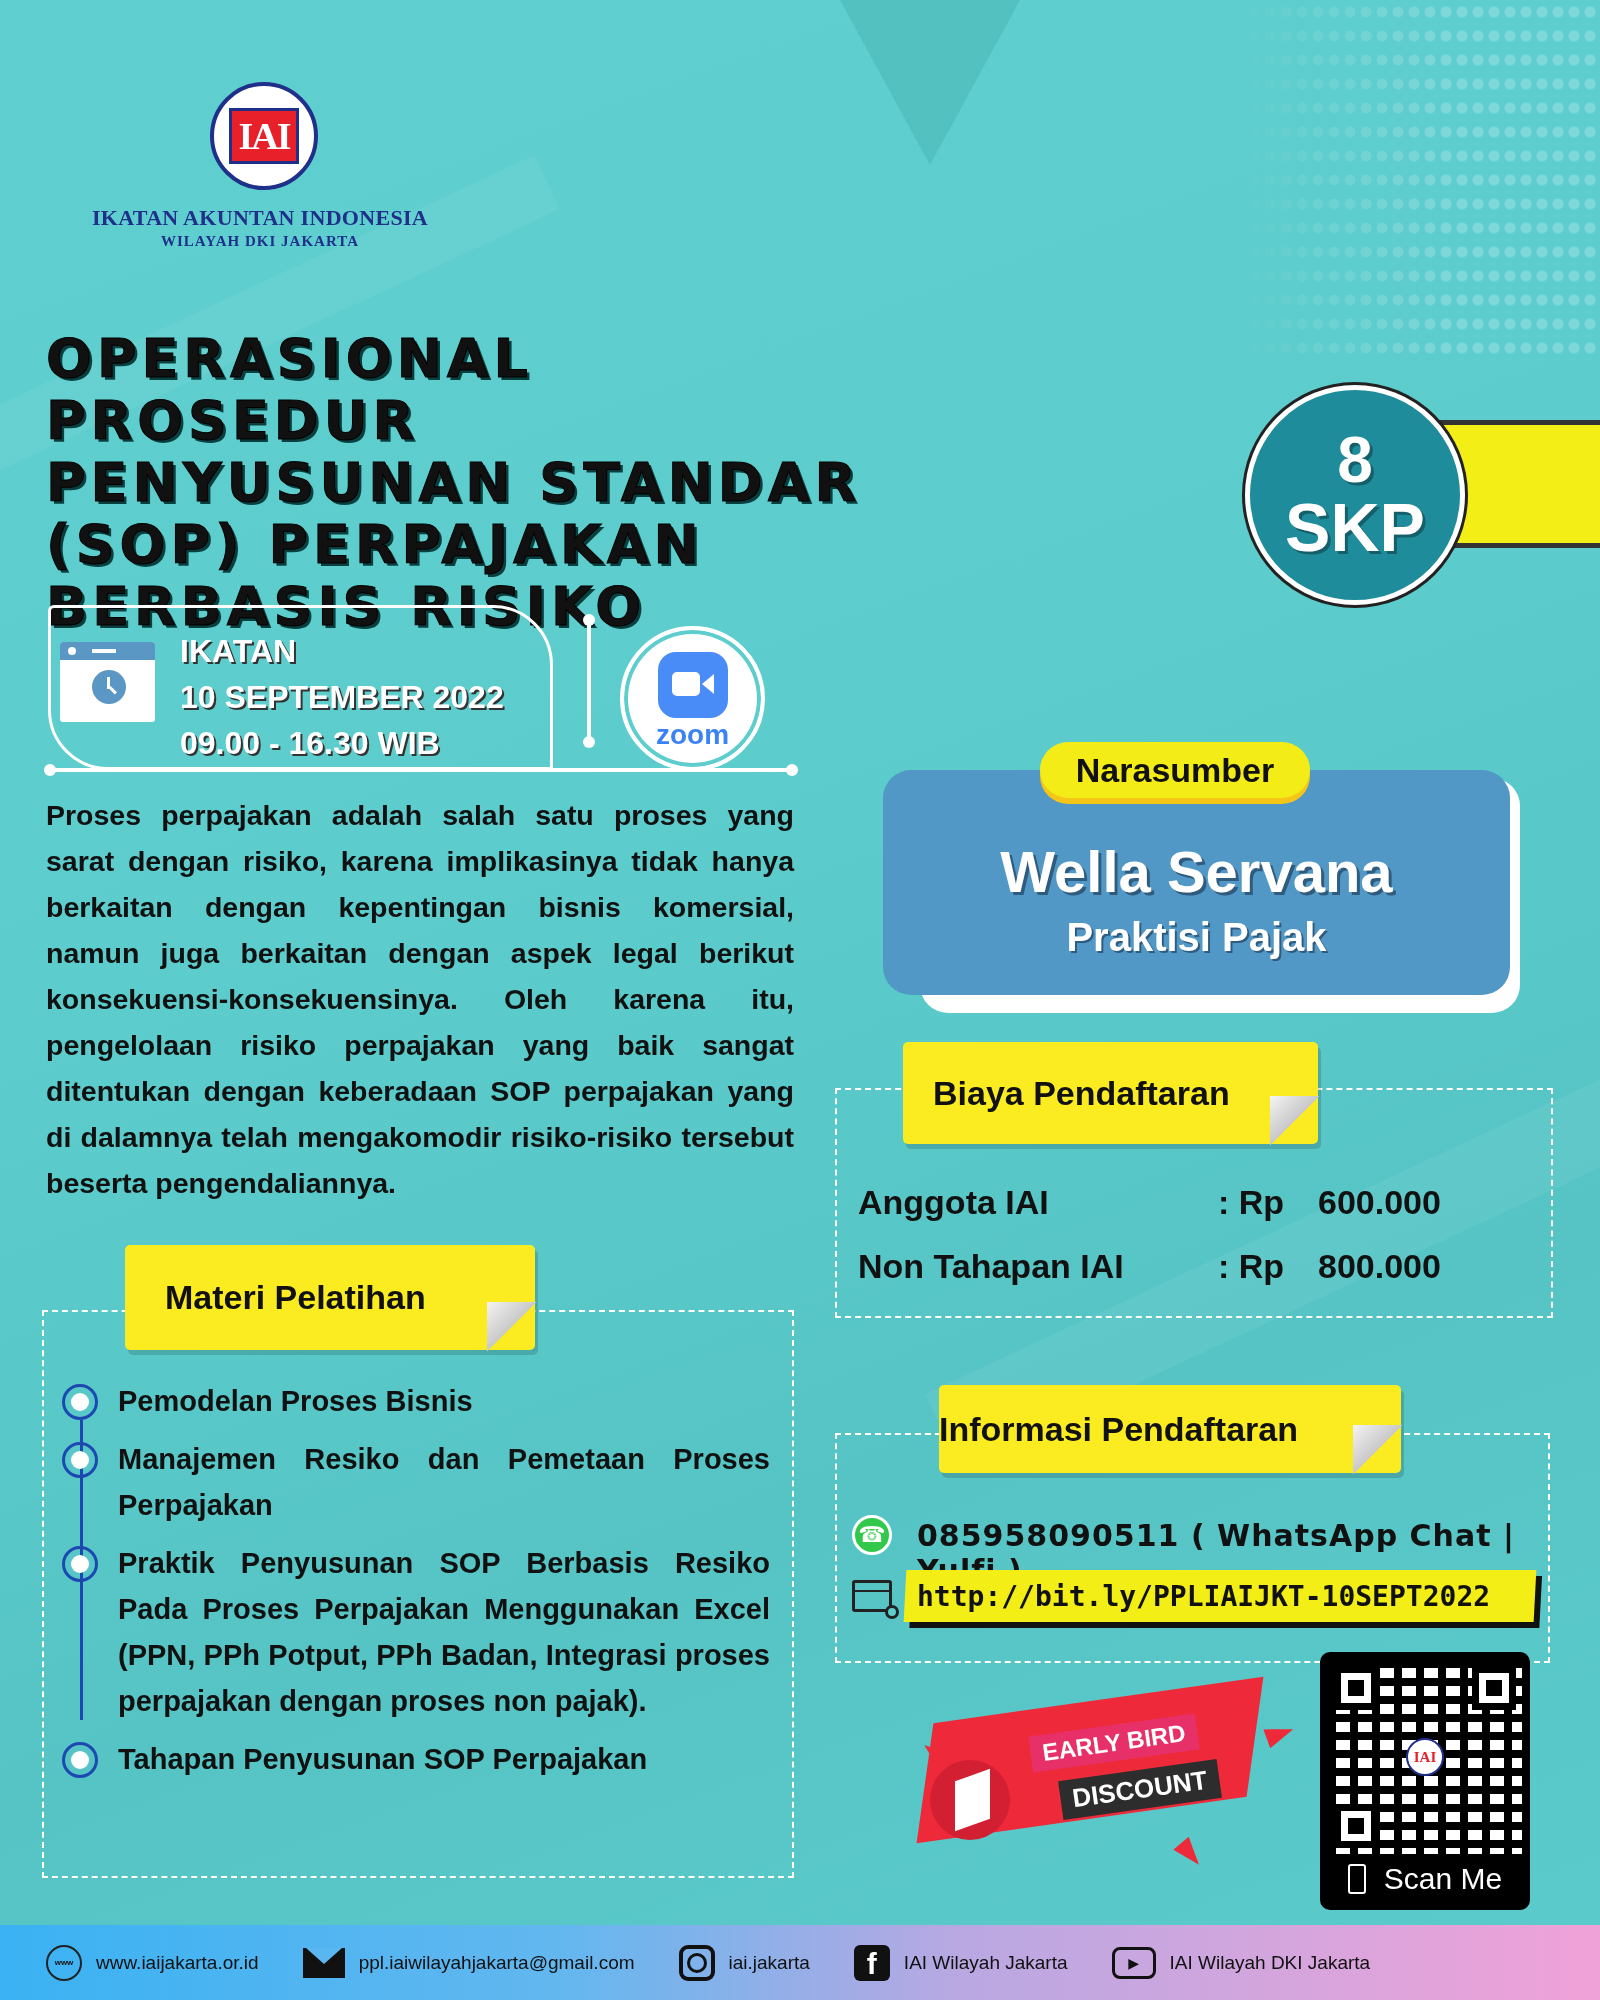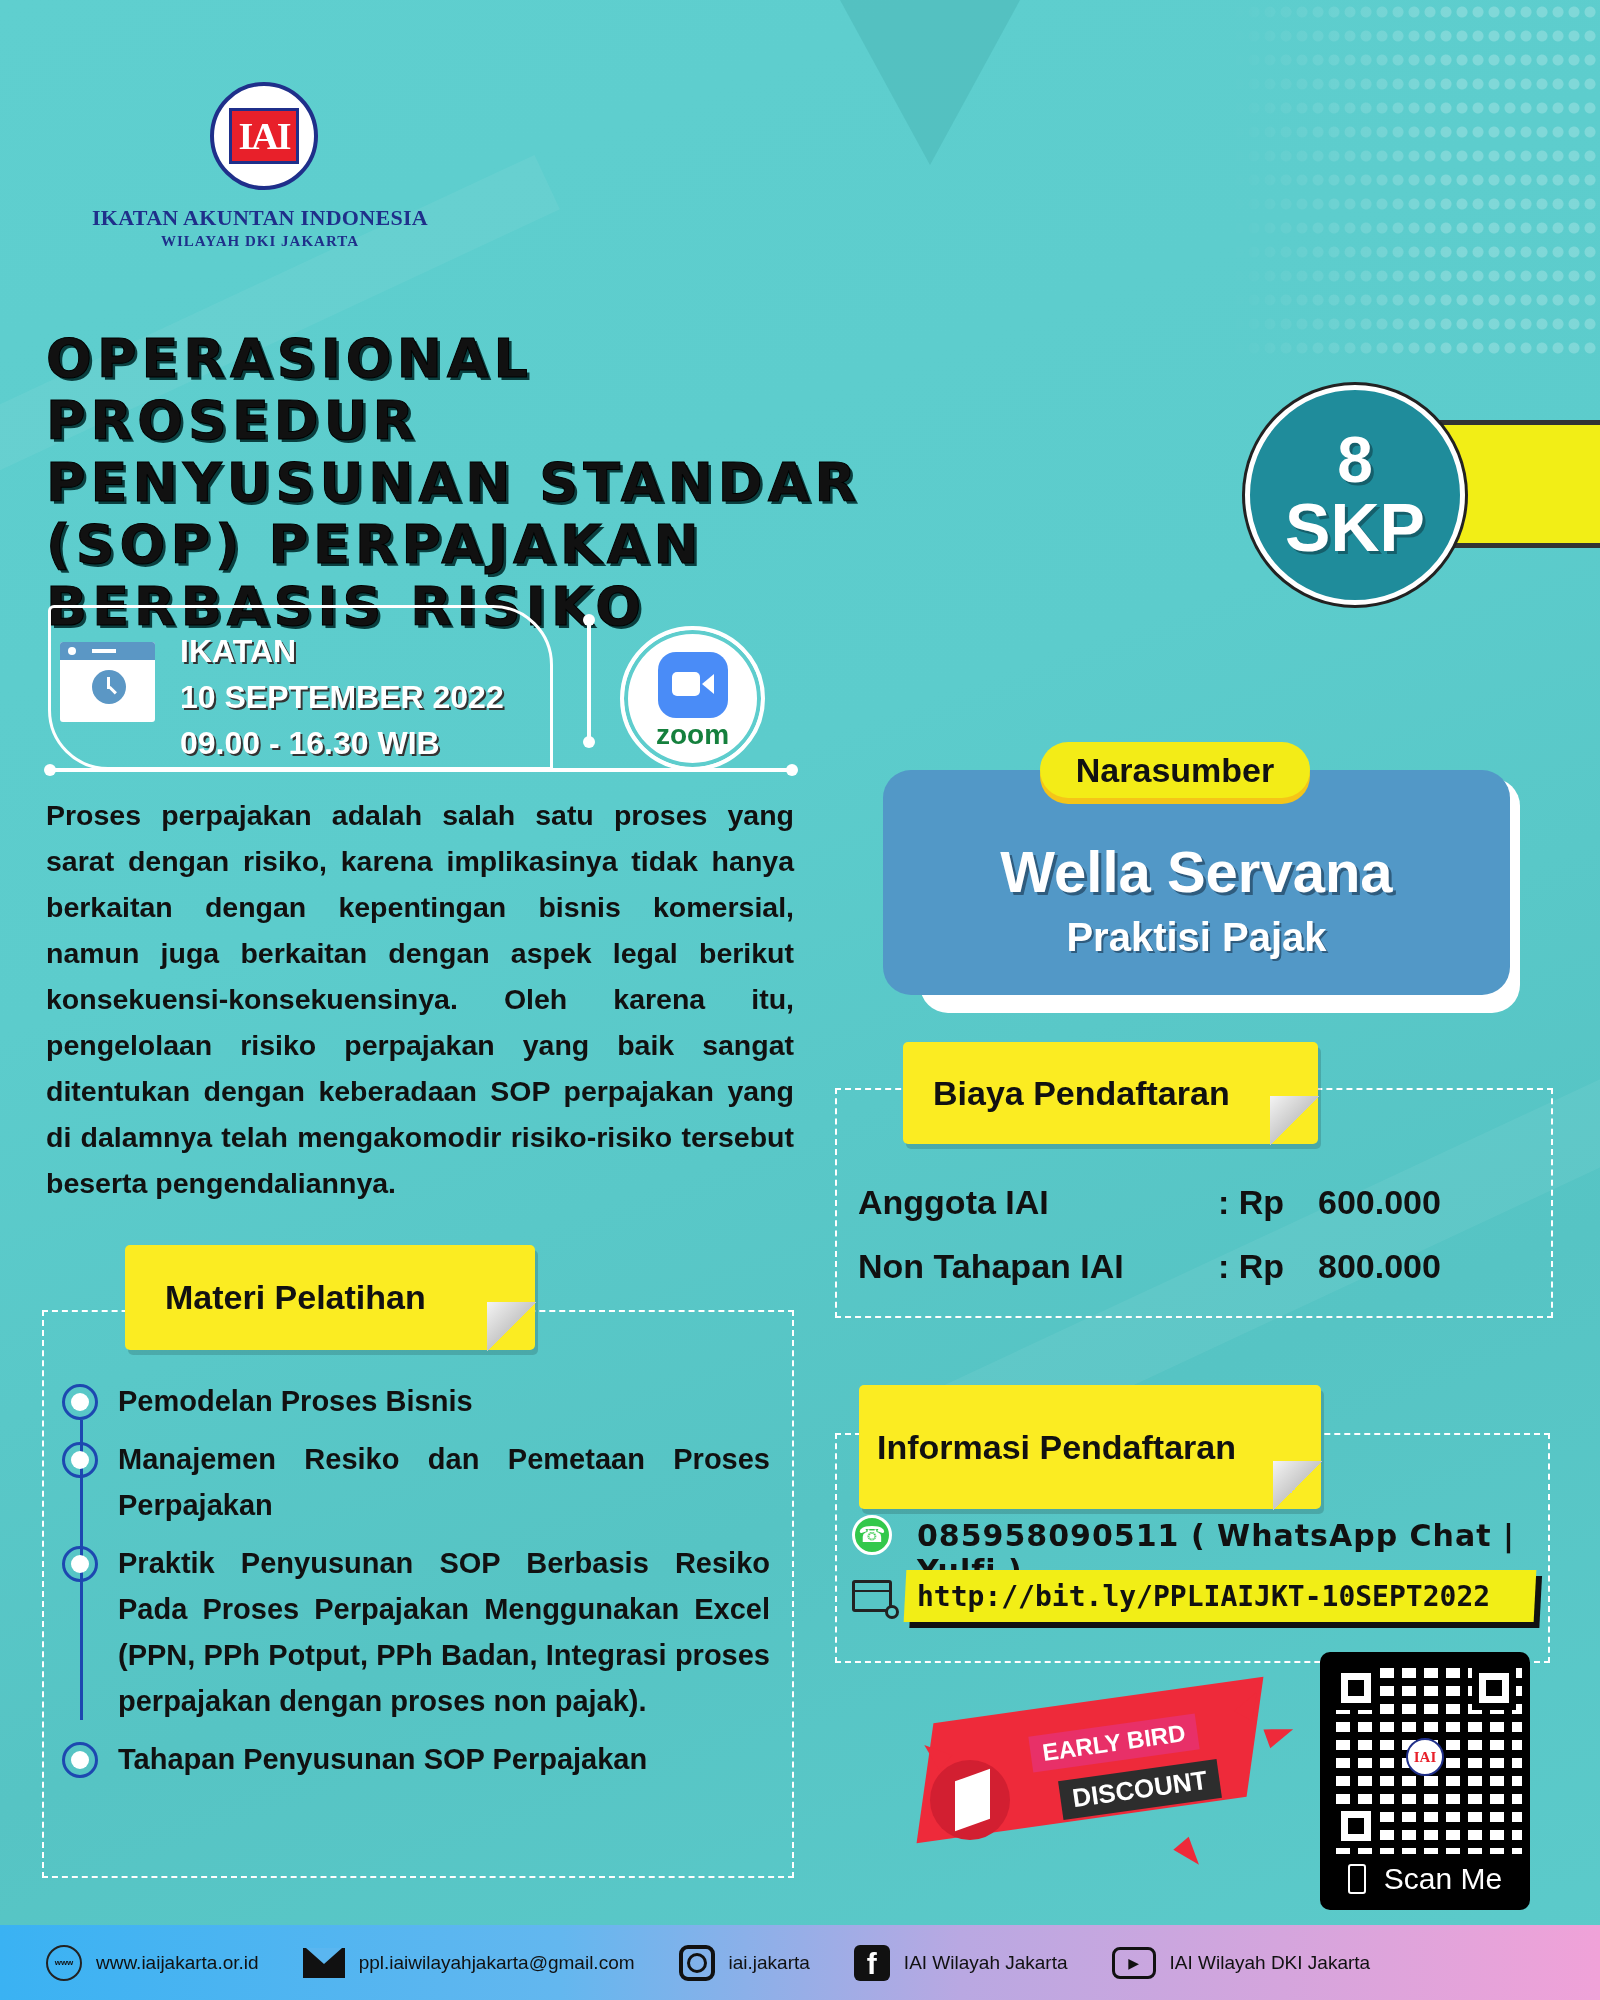--- a/index.html
+++ b/index.html
@@ -33,34 +33,34 @@
 .cal-icon .clock::before{content:"";position:absolute;left:15px;top:7px;width:3px;height:12px;background:#fff}
 .cal-icon .clock::after{content:"";position:absolute;left:16px;top:17px;width:3px;height:9px;background:#fff;transform:rotate(-45deg);transform-origin:top}
 .date-text{left:180px;top:628px;color:#fff;font-weight:bold;font-size:32px;line-height:46px;text-shadow:2px 2px 0 #333}
 .vline{left:587px;top:620px;width:4px;height:122px;background:#fff}
 .vdot{width:12px;height:12px;border-radius:50%;background:#fff}
 .hline{left:48px;top:768px;width:745px;height:4px;background:#fff}
 .zoom-circle{left:620px;top:626px;width:145px;height:145px;border-radius:50%;background:#fff;border:4px solid #fff;box-shadow:inset 0 0 0 4px #5ecdcd, inset 0 0 0 7px #fff;display:flex;flex-direction:column;align-items:center;justify-content:center}
 .zoom-sq{width:70px;height:66px;background:#4a8cf7;border-radius:18px;position:relative;margin-top:4px}
 .zoom-sq .cam{position:absolute;left:14px;top:20px;width:28px;height:24px;background:#fff;border-radius:5px}
 .zoom-sq .lens{position:absolute;left:44px;top:22px;width:0;height:0;border-top:10px solid transparent;border-bottom:10px solid transparent;border-right:12px solid #fff}
-.zoom-word{color:#15803d;font-weight:bold;font-size:28px;line-height:30px;margin-top:2px}
+.zoom-word{color:#3b82f6;font-weight:bold;font-size:28px;line-height:30px;margin-top:2px}
 
 .desc{left:46px;top:792px;width:748px;font-size:28.5px;line-height:46px;font-weight:bold;color:#111;text-align:justify;font-family:"Liberation Sans",sans-serif}
 
 .dash{border:2.5px dashed #fff}
 .materi-box{left:42px;top:1310px;width:752px;height:568px}
 .biaya-box{left:835px;top:1088px;width:718px;height:230px}
 .info-box{left:835px;top:1433px;width:715px;height:230px}
 
 .sticky{background:#fbec22;border-radius:5px;color:#111;font-weight:bold;box-shadow:3px 5px 0 rgba(0,0,0,.15);display:flex;align-items:center}
 .sticky .curl{position:absolute;right:-2px;bottom:-2px;width:50px;height:50px;background:linear-gradient(135deg,#f4f4f4 0%,#c8c8c8 50%,transparent 50%);border-radius:0 0 10px 0}
 .materi-label{left:125px;top:1245px;width:410px;height:105px;font-size:34px;padding-left:40px}
 .biaya-label{left:903px;top:1042px;width:415px;height:102px;font-size:34px;padding-left:30px}
-.info-label{left:859px;top:1385px;width:462px;height:124px;font-size:34px;padding-left:18px}
+.info-label{left:939px;top:1385px;width:462px;height:88px;font-size:34px;}
 
 .mlist{left:60px;top:1378px;width:710px}
 .mitem{position:relative;padding-left:58px;font-size:29px;line-height:46px;font-weight:bold;color:#111;text-align:justify;margin-bottom:12px}
 .mitem .bullet{position:absolute;left:2px;top:6px;width:36px;height:36px;border-radius:50%;border:3px solid #1d48b0;background:transparent}
 .mitem .bullet::after{content:"";position:absolute;left:6px;top:6px;width:18px;height:18px;border-radius:50%;background:#fff}
 .mconnector{position:absolute;left:80px;width:3px;background:#1d48b0}
 
 .nara-back{left:920px;top:778px;width:600px;height:235px;background:#fff;border-radius:28px}
 .nara-card{left:883px;top:770px;width:627px;height:225px;background:#5298c7;border-radius:28px}
 .nara-label{left:1040px;top:742px;width:270px;height:56px;background:#f3ec17;border-radius:28px;box-shadow:0 6px 0 #f5c518;display:flex;align-items:center;justify-content:center;font-weight:bold;font-size:34px;color:#111}

